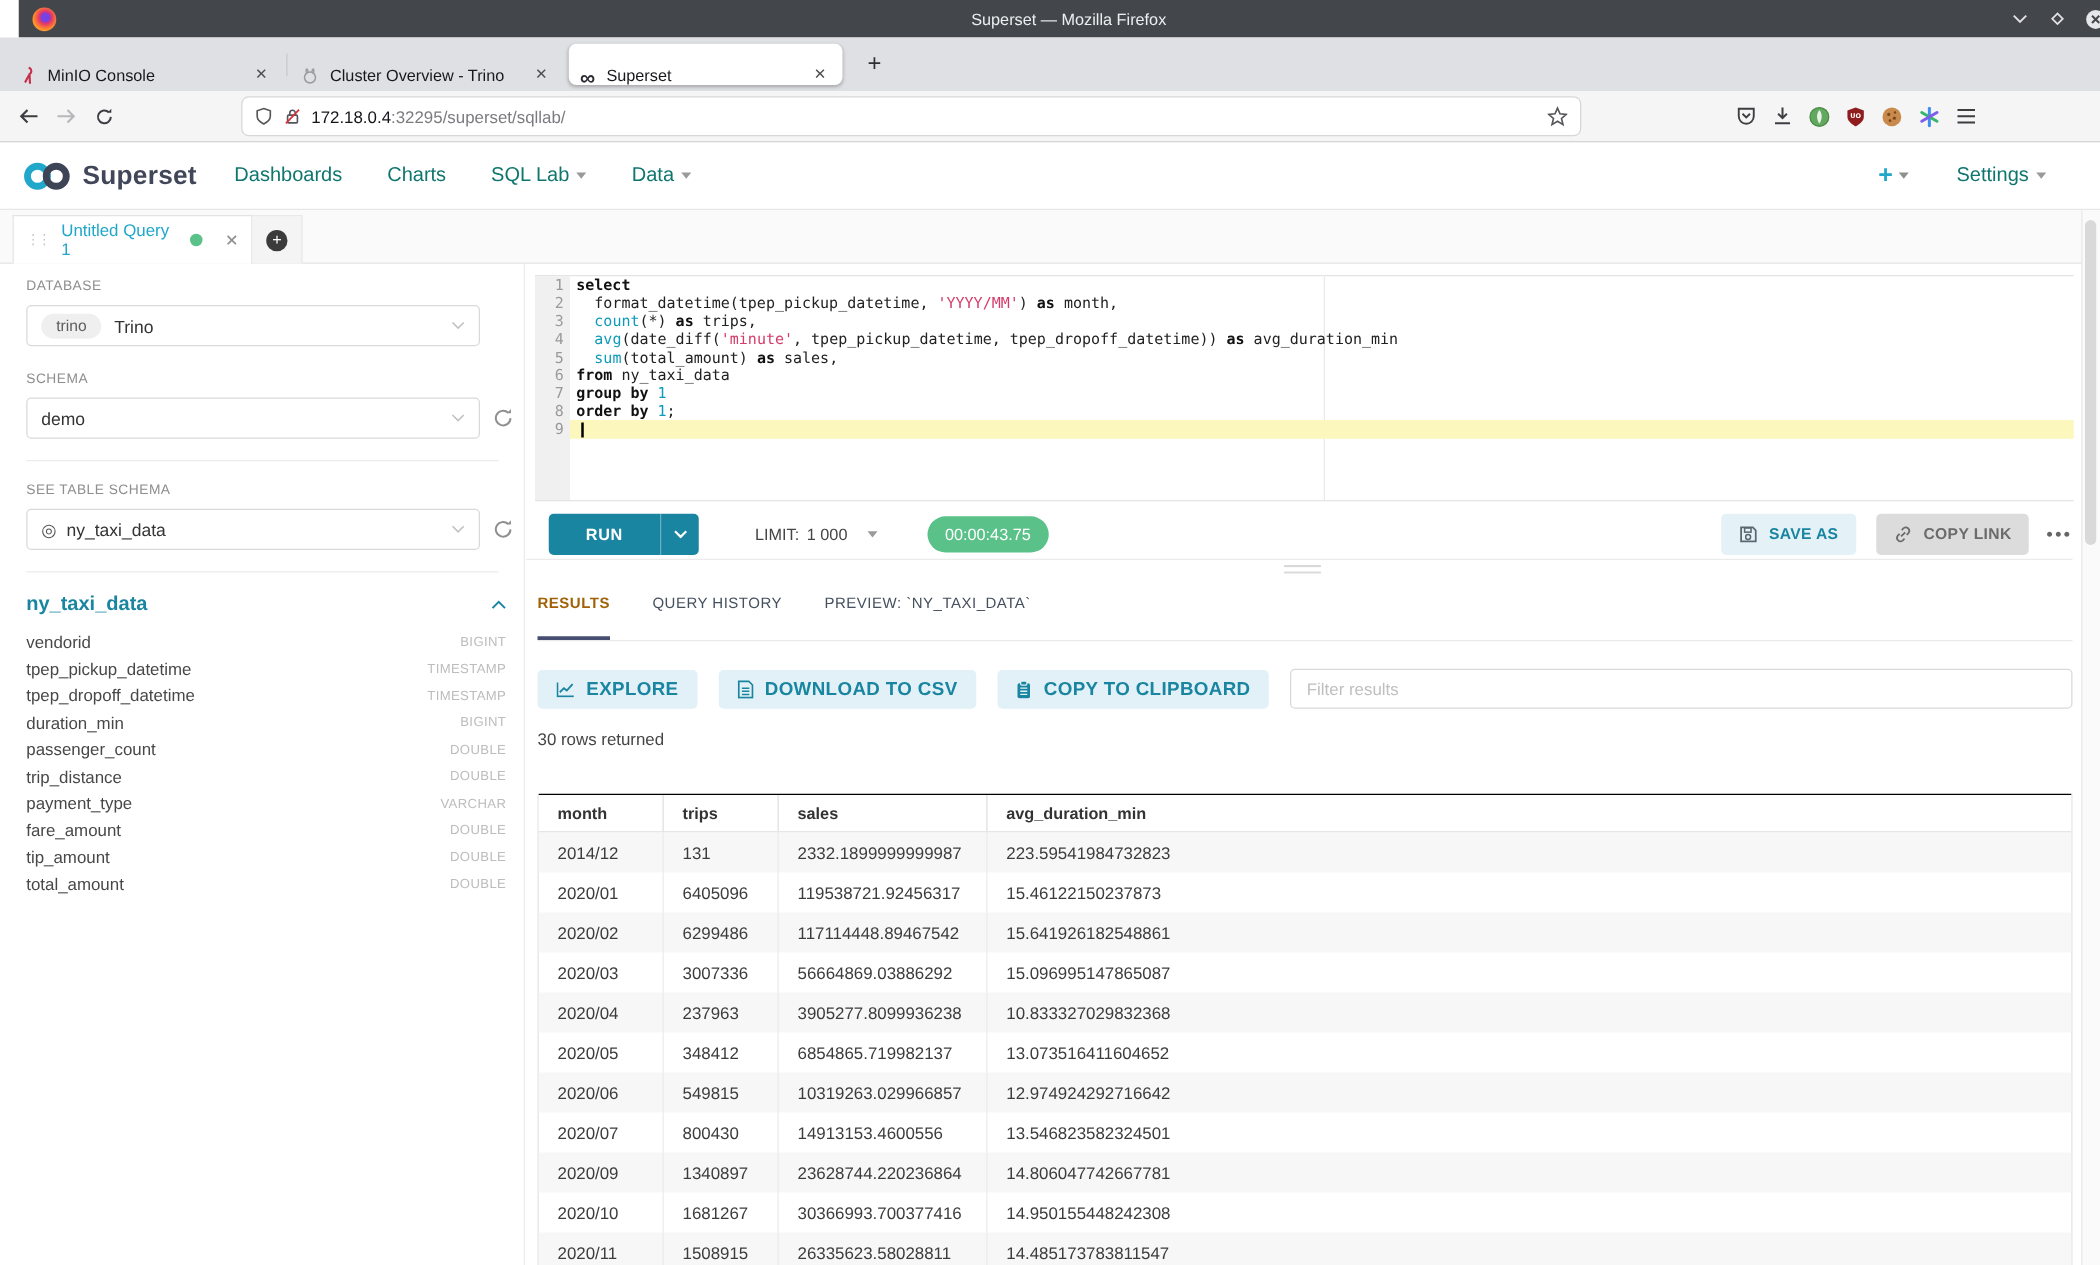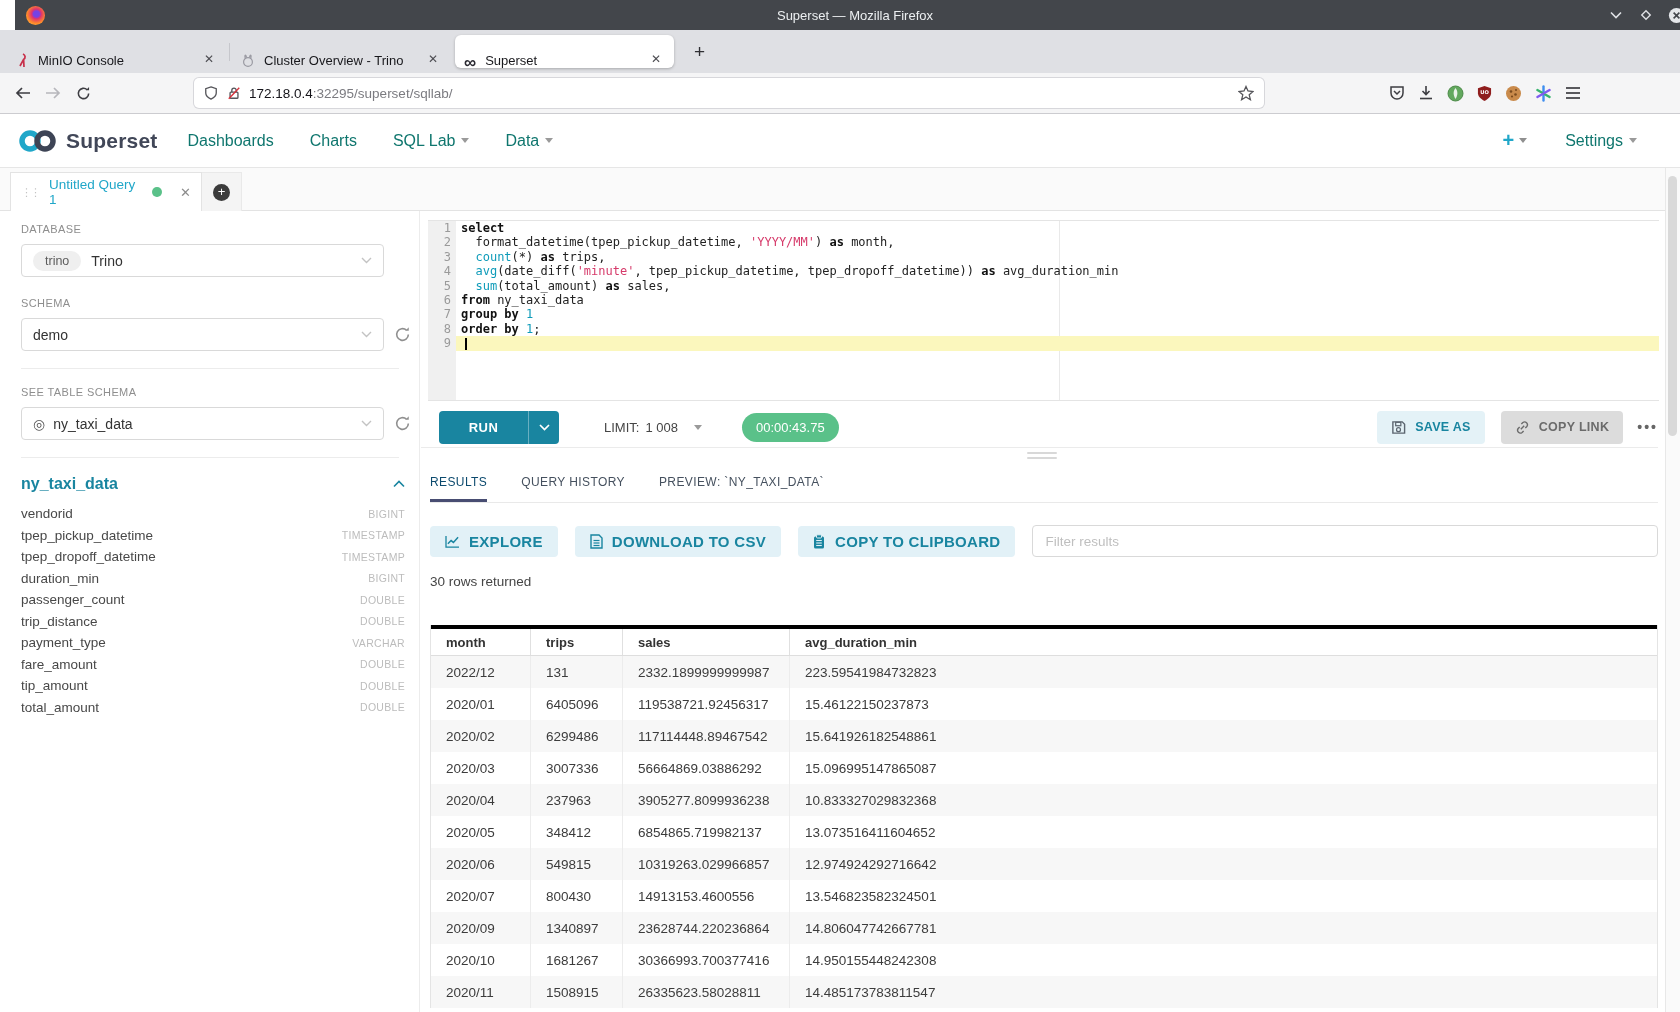--- a/index.html
+++ b/index.html
@@ -119,30 +119,30 @@
     letter-spacing:.3px; border-radius:4px; display:flex; align-items:center; gap:9px; padding:0 14px; margin-left:16px; }
   .dots-menu { margin-left:14px; color:#666; font-size:14px; font-weight:bold; letter-spacing:2px; }
 
   .hrule1 { position:absolute; left:0; top:236px; width:1237px; border-top:1px solid #ebebeb; }
   .drag-handle { position:absolute; left:606px; top:241px; width:30px; }
   .drag-handle div { border-top:2px solid #d8d8d8; margin-bottom:3px; border-radius:2px; }
 
   .south { position:absolute; left:9px; top:252px; width:1228px; }
   .south-tabs { display:flex; gap:34px; border-bottom:1px solid #e9e9e9; }
   .s-tab { font-size:12px; letter-spacing:.4px; color:#45505e; padding:12px 0 13px; }
-  .s-tab.active { font-weight:normal; color:#0c4a6e; border-bottom:3px solid #484d72; padding-bottom:10px; }
+  .s-tab.active { font-weight:bold; color:#a16207; border-bottom:3px solid #484d72; padding-bottom:20px; }
   .actions-row { margin-top:22px; display:flex; align-items:center; gap:17px; }
   .act-btn { height:31px; background:#e2f1f7; color:#1985a0; font-weight:bold; font-size:15px;
     letter-spacing:.3px; border-radius:4px; display:flex; align-items:center; gap:9px; padding:0 15px; }
   .filter-input { flex:1; height:32px; border:1px solid #d9d9d9; border-radius:4px; padding:0 12px;
     font-family:"Liberation Sans", sans-serif; font-size:13.5px; color:#333; margin-left:0; }
   .filter-input::placeholder { color:#bfbfbf; }
   .rows-returned { margin-top:17px; font-size:13.5px; color:#454545; }
   .rtable { margin-top:11px; border-left:1px solid #e4e4e4; border-right:1px solid #e4e4e4; }
-  .rt-head { display:flex; height:31px; border-top:4px solid #000000; border-bottom:1px solid #dedede;
+  .rt-head { display:flex; height:31px; border-top:1px solid #000000; border-bottom:1px solid #dedede;
     background:#fff;margin-top:36px; }
   .rt-head .rt-cell { font-weight:bold; font-size:13px; color:#333; }
   .rt-row { display:flex; height:32px; }
   .rt-row:nth-child(odd) { background:#f7f7f7; }
   .rt-cell { display:flex; align-items:center; padding-left:15px; font-size:13.5px; color:#3c3c3c;
     overflow:hidden; white-space:nowrap; }
   .rt-cell:nth-child(1) { width:99px; }
   .rt-cell:nth-child(2) { width:92px; }
   .rt-cell:nth-child(3) { width:167px; }
   .rt-cell:nth-child(4) { flex:1; }
@@ -486,21 +486,21 @@
     <div class="run-btn">
       <span class="run-label">RUN</span>
       <span class="run-caret">
         <svg width="11" height="7" viewBox="0 0 11 7">
             <polyline points="1,1 5.5,5.5 10,1" fill="none" stroke="#fff" stroke-width="1.7"></polyline>
           </svg>
       </span>
     </div>
     <div class="limit-group">
       <span>LIMIT:</span>
-      <span class="limit-value">1 008</span>
+      <span class="limit-value">1 000</span>
       <span class="caret"></span>
     </div>
     <div class="timer-pill">00:00:43.75</div>
     <div class="rt-spacer"></div>
     <div class="btn-saveas">
       <span>
         <svg width="15" height="15" viewBox="0 0 16 16">
             <path d="M2 2 h10 l2.5 2.5 V14 H2 Z" fill="none" stroke="#5c6670" stroke-width="1.5"></path>
             <rect x="5" y="2.5" width="5.5" height="3.6" fill="none" stroke="#5c6670" stroke-width="1.3"></rect>
             <circle cx="8" cy="10.3" r="2.1" fill="none" stroke="#5c6670" stroke-width="1.3"></circle>
@@ -572,21 +572,21 @@
 
     <div class="rtable">
       <div class="rt-head">
           <div class="rt-cell">month</div>
           <div class="rt-cell">trips</div>
           <div class="rt-cell">sales</div>
           <div class="rt-cell">avg_duration_min</div>
         </div>
       <div class="rt-body">
           <div class="rt-row">
-            <div class="rt-cell">2022/12</div>
+            <div class="rt-cell">2014/12</div>
             <div class="rt-cell">131</div>
             <div class="rt-cell">2332.1899999999987</div>
             <div class="rt-cell">223.59541984732823</div>
           </div>
           <div class="rt-row">
             <div class="rt-cell">2020/01</div>
             <div class="rt-cell">6405096</div>
             <div class="rt-cell">119538721.92456317</div>
             <div class="rt-cell">15.46122150237873</div>
           </div>

